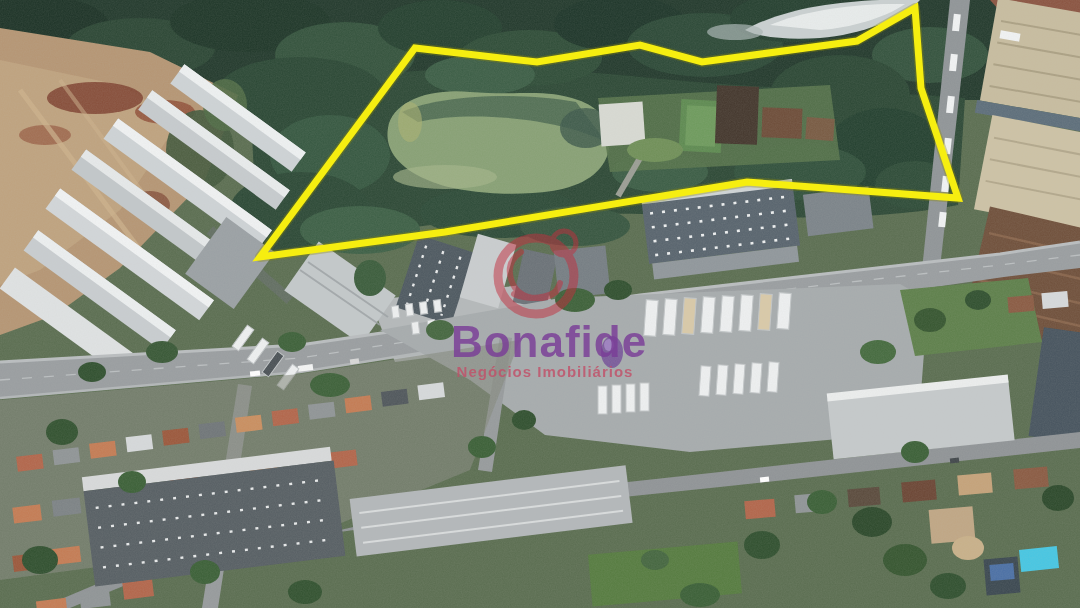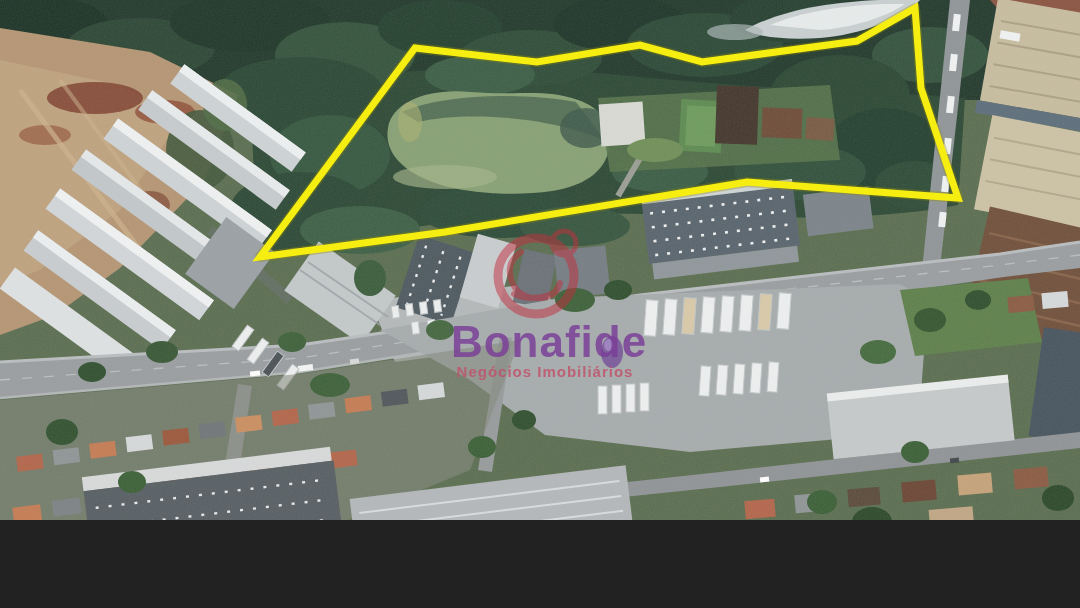--- a/index.html
+++ b/index.html
@@ -1,16 +1,16 @@
 <!DOCTYPE html>
 <html><head>
 <meta charset="utf-8">
 <style>
   html,body{margin:0;padding:0;background:#222;}
-  #stage{position:relative;width:1080px;height:520px;overflow:hidden;
+  #stage{position:relative;width:1080px;height:608px;overflow:hidden;
          font-family:"Liberation Sans",sans-serif;}
   svg{display:block;}
   text{font-family:"Liberation Sans",sans-serif;}
   .brand{font-weight:bold;letter-spacing:1px;}
   .tagline{font-weight:bold;letter-spacing:1px;}
 </style>
 </head>
 <body>
 
 <div id="stage">

